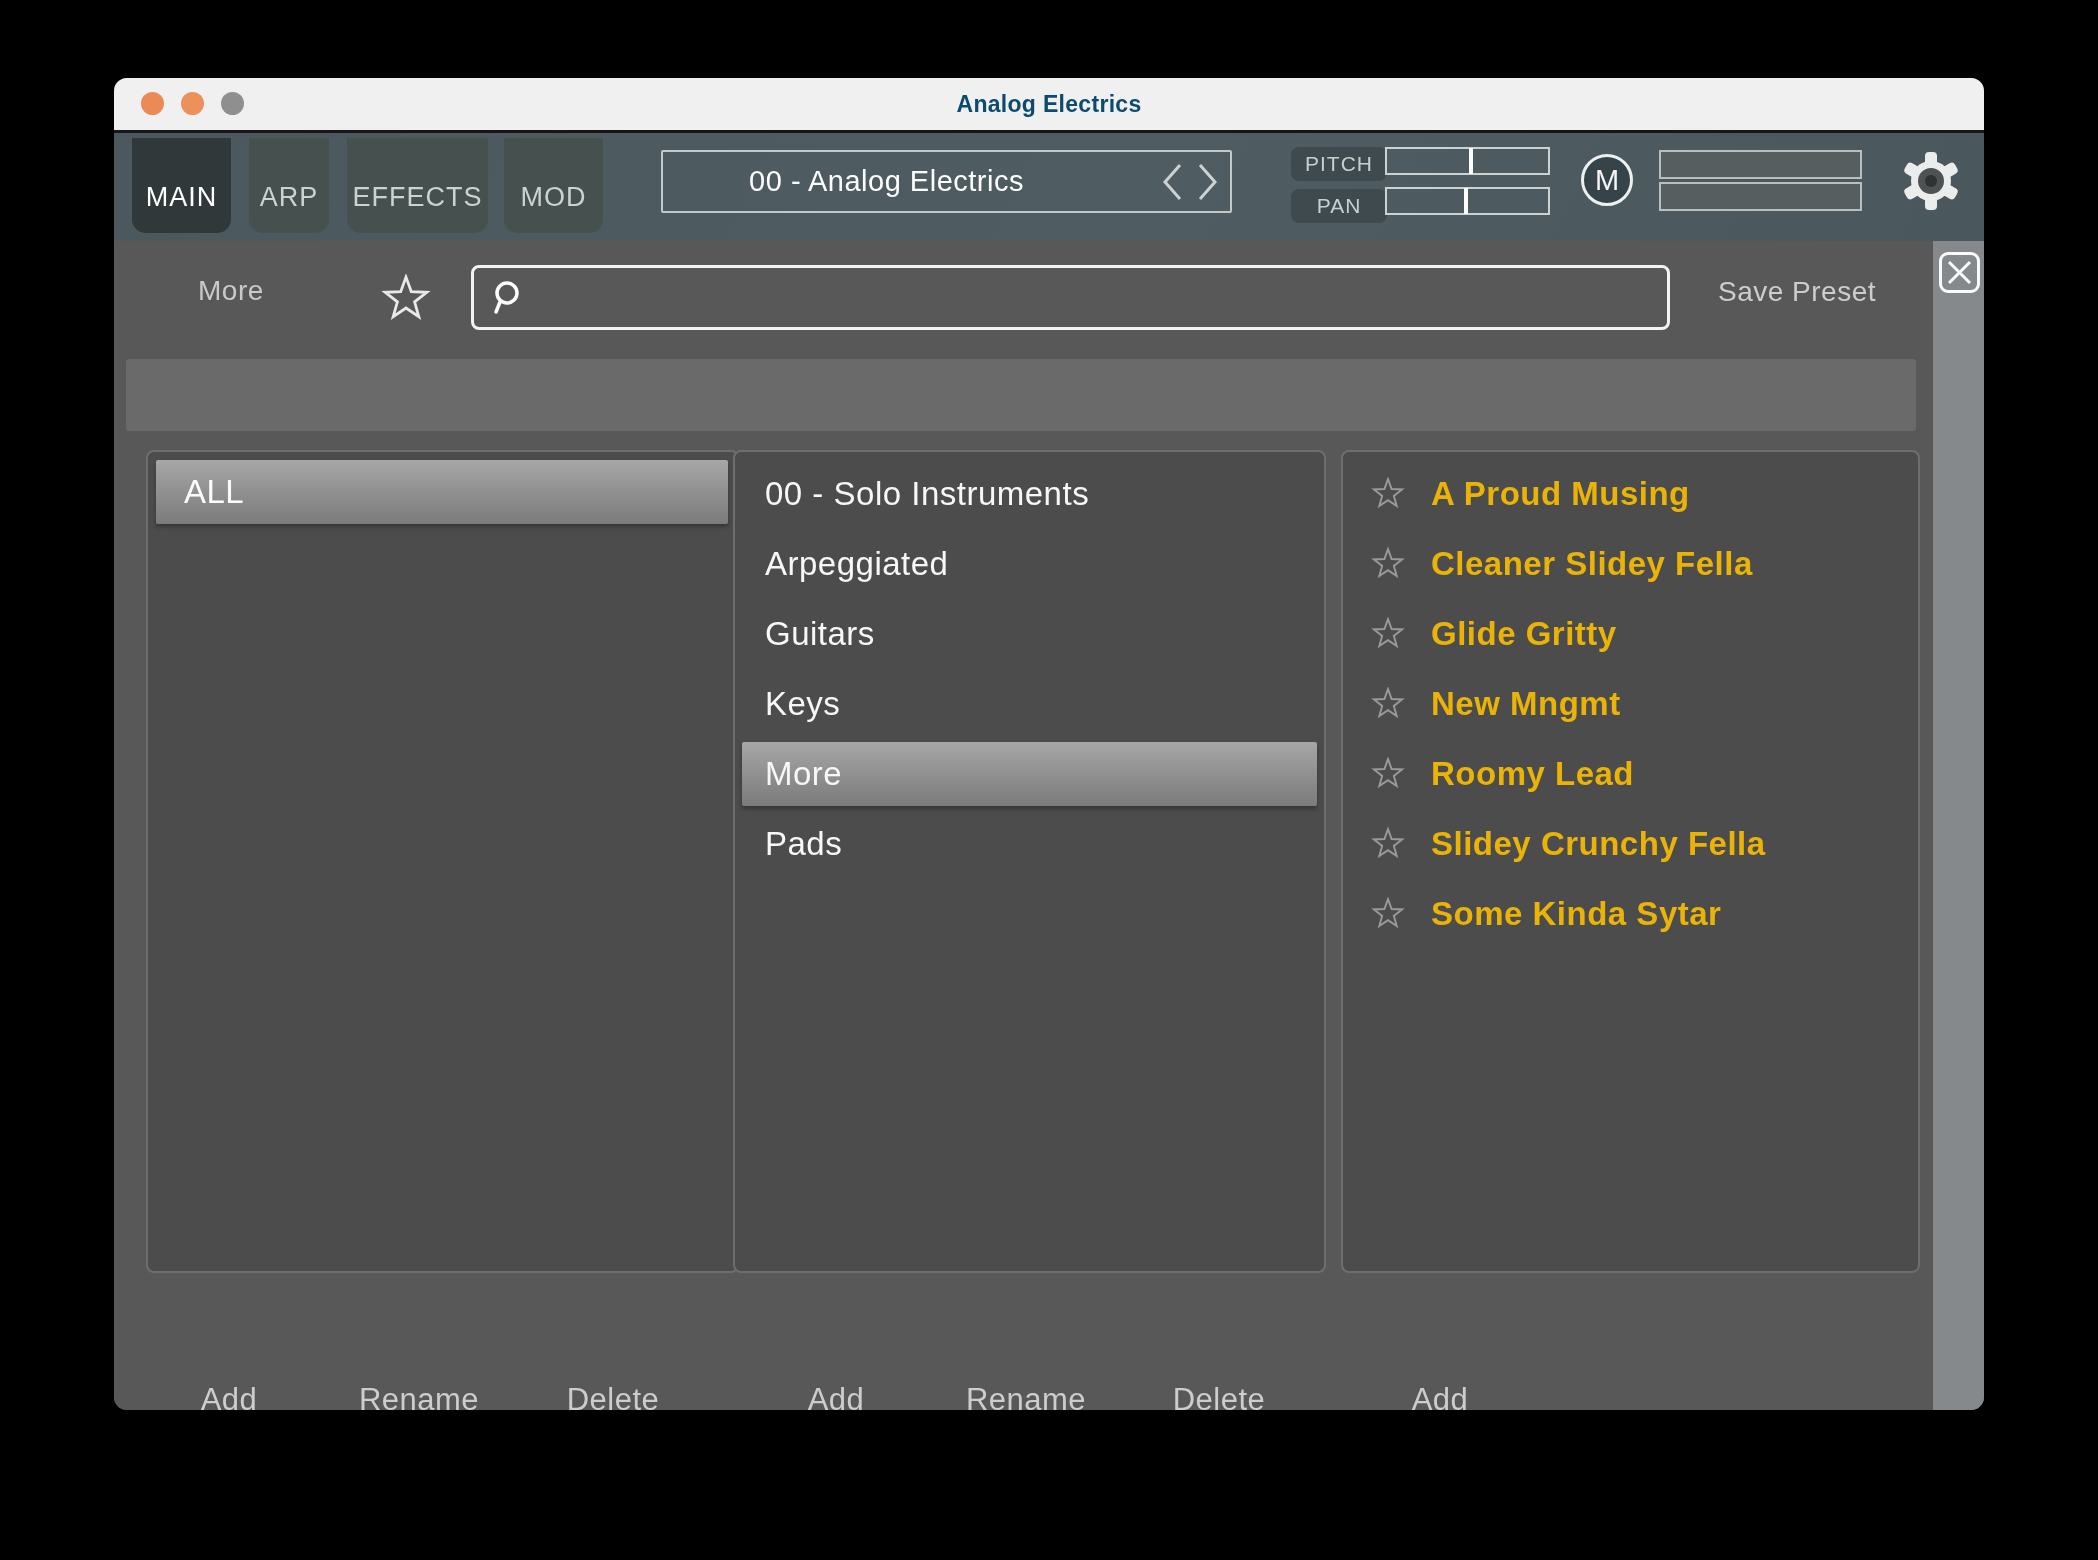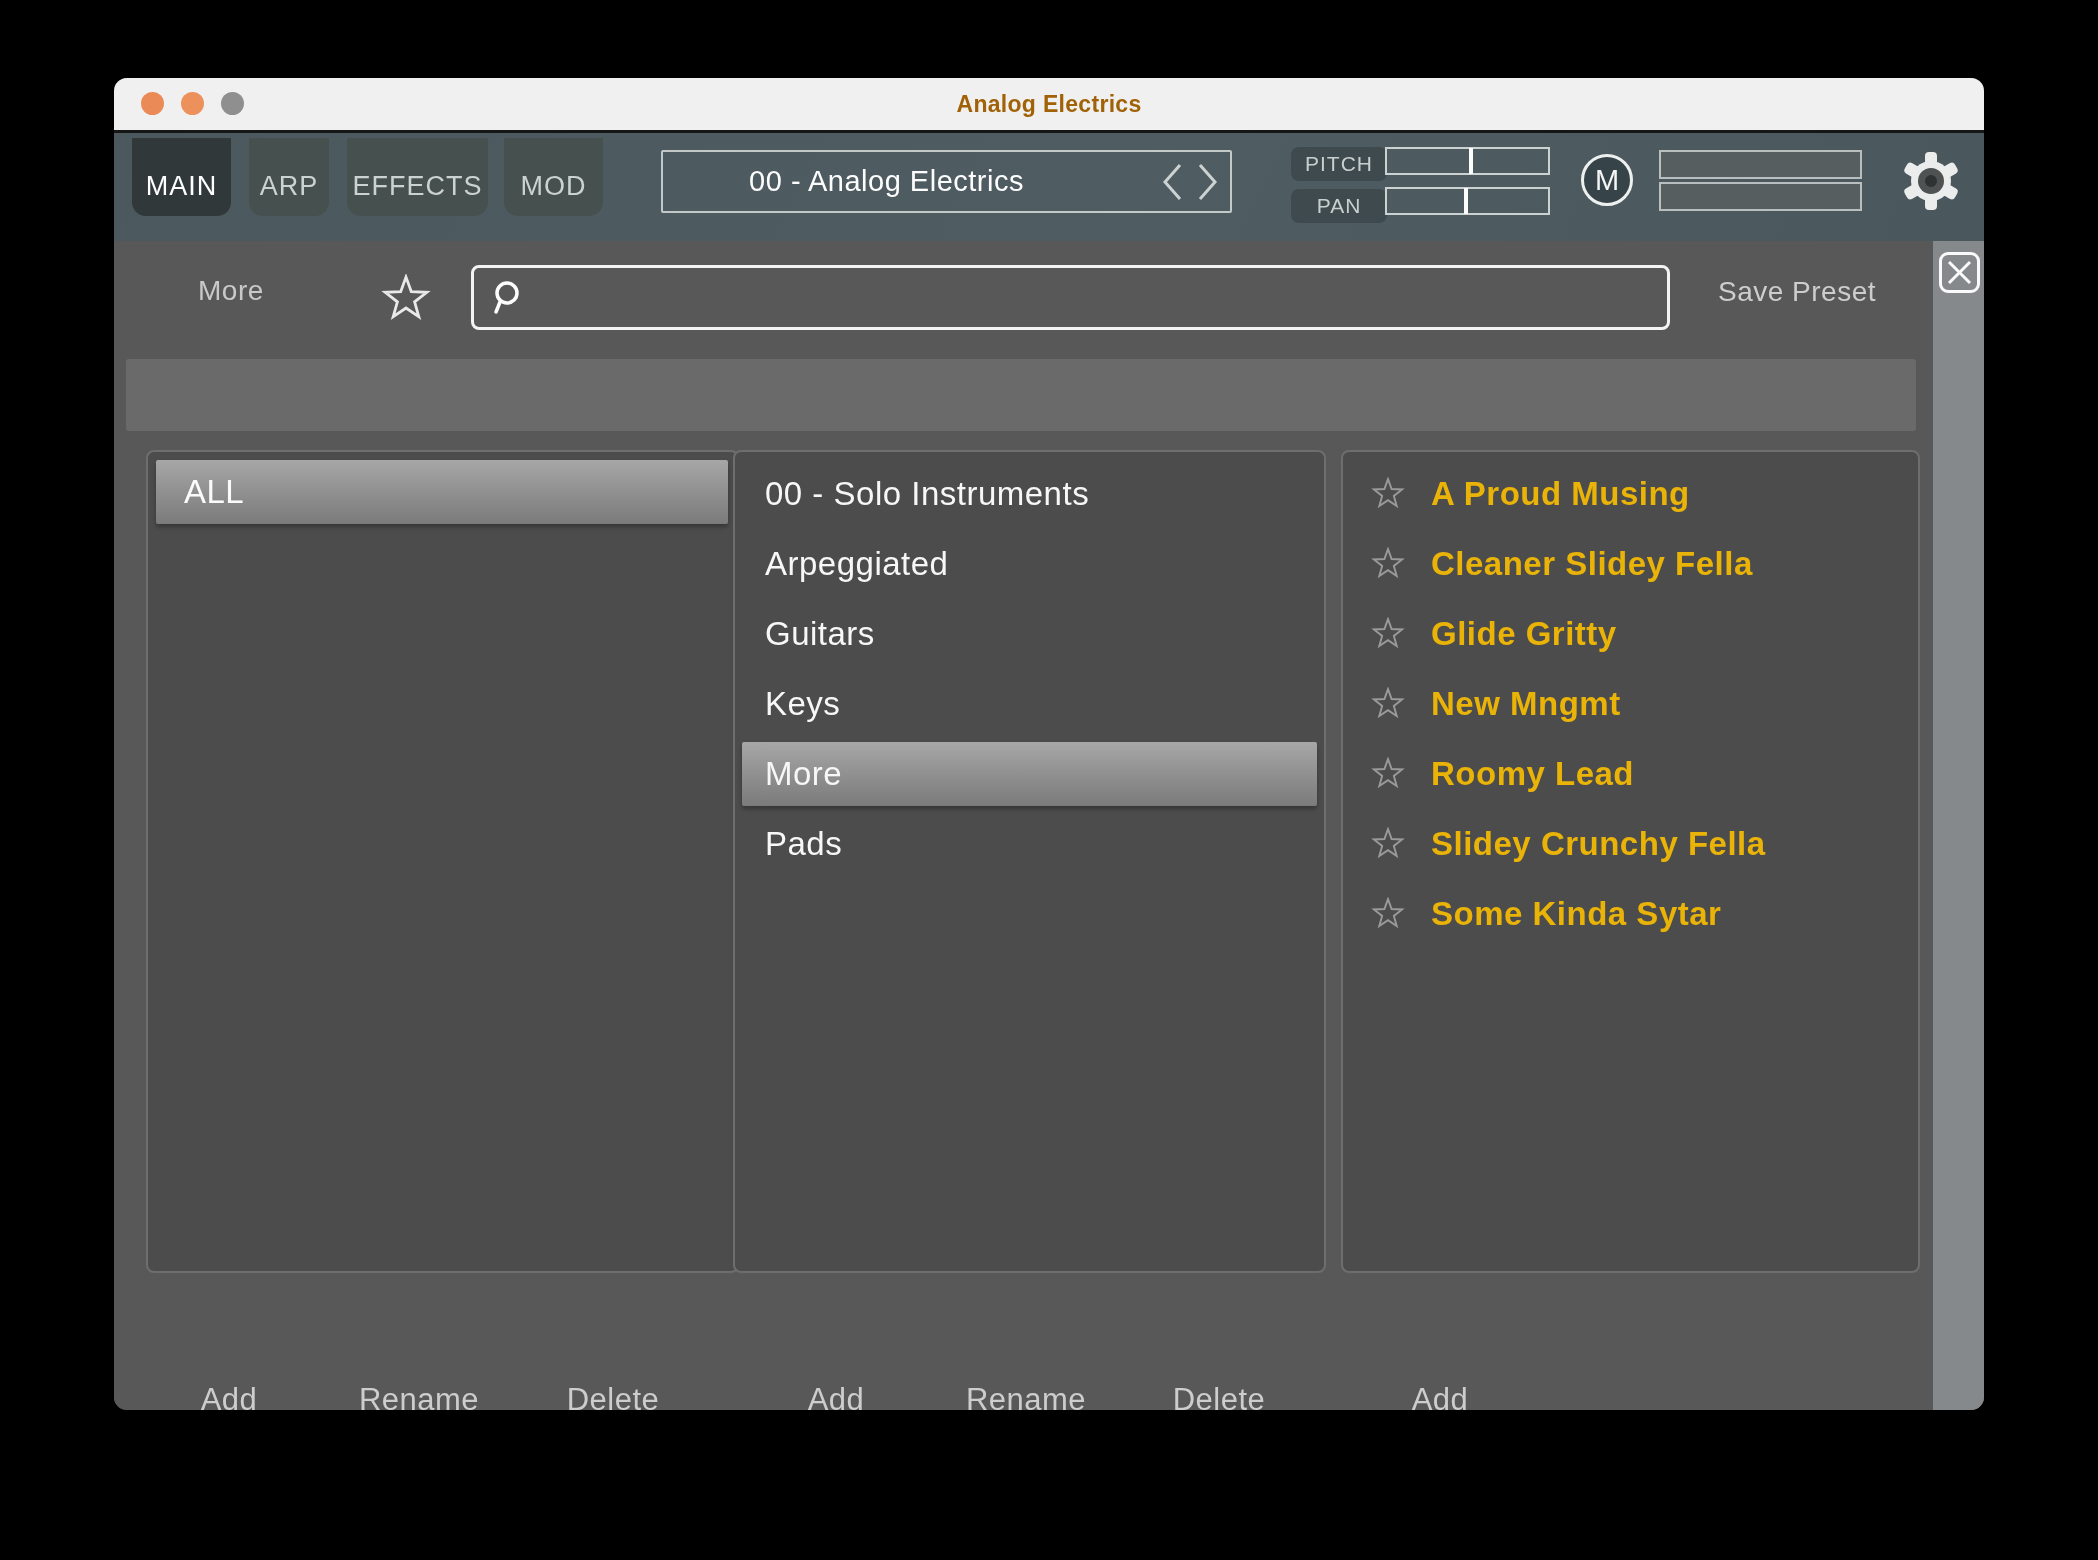--- a/index.html
+++ b/index.html
@@ -4,31 +4,31 @@
 <style>
   html,body{margin:0;padding:0;background:#000;}
   body{width:2098px;height:1560px;position:relative;font-family:"Liberation Sans",sans-serif;
        -webkit-font-smoothing:antialiased;}
   .window{position:absolute;left:114px;top:78px;width:1870px;height:1332px;
           border-radius:13px;overflow:hidden;background:#585858;
           box-shadow:0 25px 70px rgba(0,0,0,.65);}
   
   .titlebar{position:absolute;left:0;top:0;width:100%;height:52px;background:#f1f0f0;}
   .titlebar .title{position:absolute;left:0;right:0;top:0;height:52px;line-height:52px;
-          text-align:center;font-size:23px;font-weight:bold;color:#a16207;letter-spacing:.3px;}
+          text-align:center;font-size:23px;font-weight:bold;color:#0c4a6e;letter-spacing:.3px;}
   .tl{position:absolute;top:14px;width:23px;height:23px;border-radius:50%;}
   .tl.c1{left:27px;background:#ea8a57;}
   .tl.c2{left:67px;background:#ec915c;}
   .tl.c3{left:107px;background:#8f8f8f;}
   
   .toolbar{position:absolute;left:0;top:52px;width:100%;height:111px;
            background:linear-gradient(115deg,#4b585e 0%,#4f5c62 55%,#4a575c 100%);
            border-top:3px solid #161616;box-sizing:border-box;}
-  .tab{position:absolute;top:5px;height:78px;border-radius:0 0 14px 14px;
-       display:flex;align-items:flex-end;justify-content:center;padding-bottom:14px;
+  .tab{position:absolute;top:5px;height:95px;border-radius:0 0 14px 14px;
+       display:flex;align-items:flex-end;justify-content:center;padding-bottom:20px;
        box-sizing:border-box;font-size:27px;letter-spacing:1px;color:#ccd2cf;background:#46504f;cursor:pointer;}
   .tab.active{background:#30383a;color:#ffffff;}
   .tab.t0{left:18px;width:99px;}
   .tab.t1{left:135px;width:80px;}
   .tab.t2{left:233px;width:141px;}
   .tab.t3{left:390px;width:99px;}
   .preset-box{position:absolute;left:547px;top:17px;width:571px;height:63px;
               border:2px solid #c3c8c8;border-radius:2px;box-sizing:border-box;}
   .preset-box .ptext{position:absolute;left:0;right:120px;top:0;bottom:0;display:flex;
               align-items:center;justify-content:center;color:#fdfdfd;font-size:29px;letter-spacing:.5px;}

